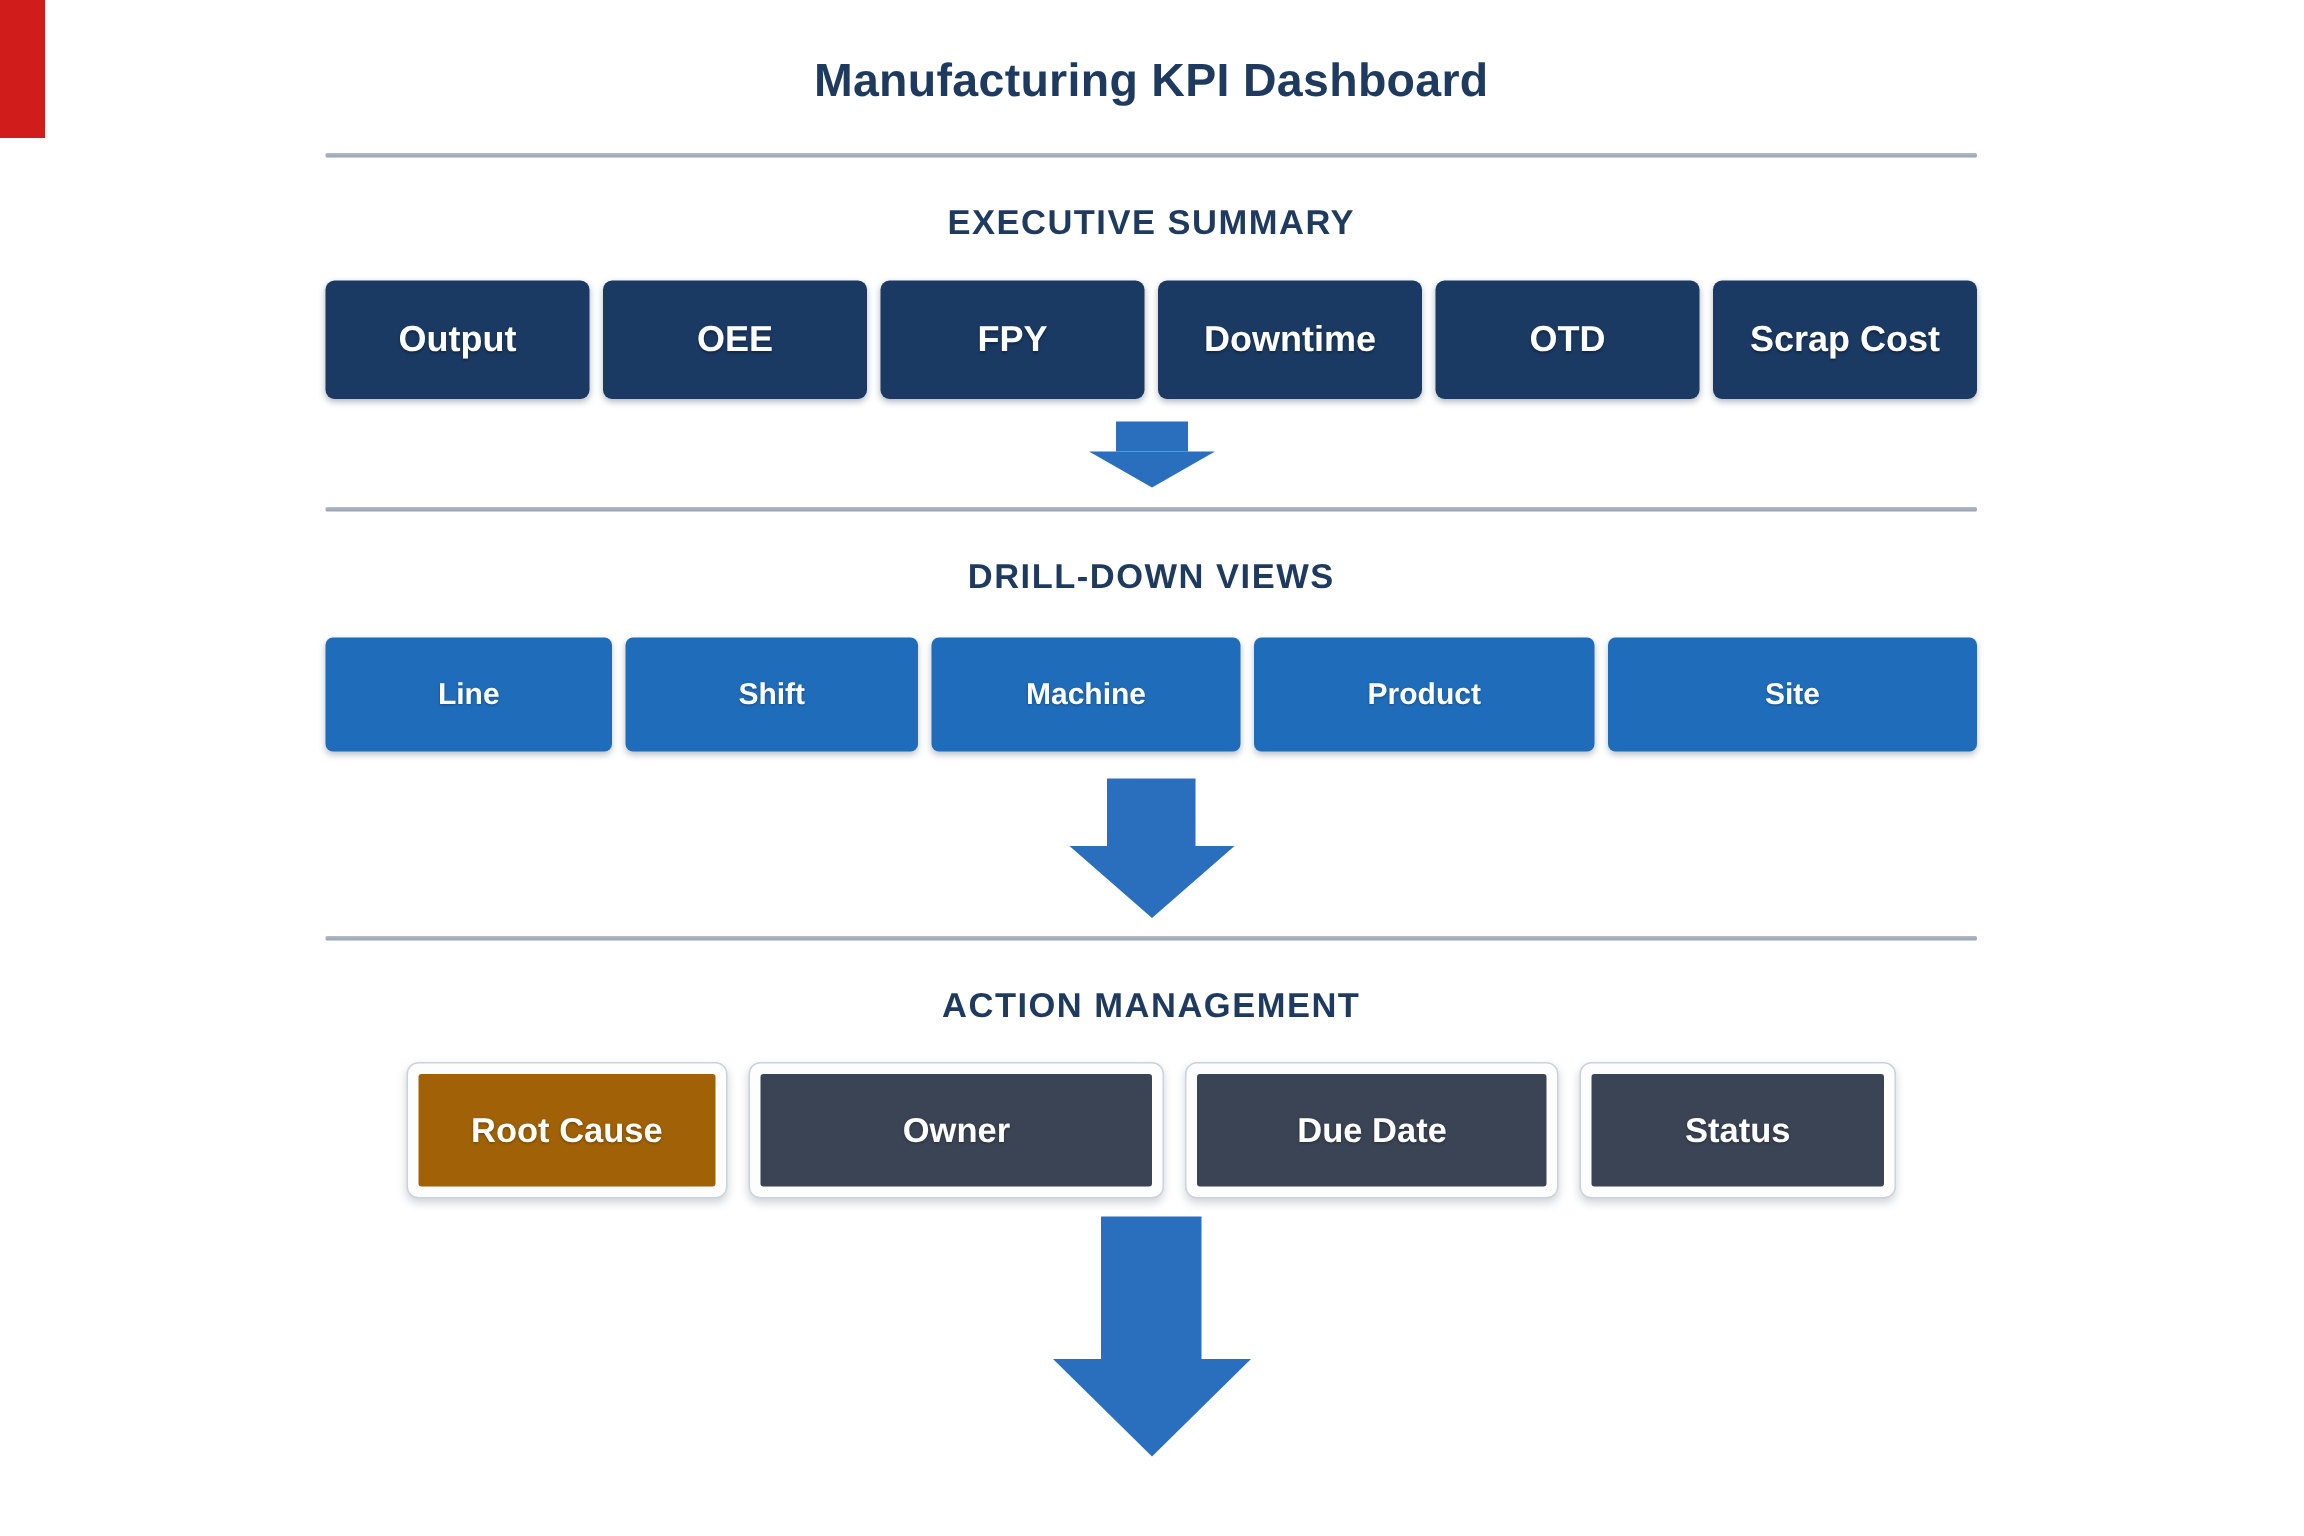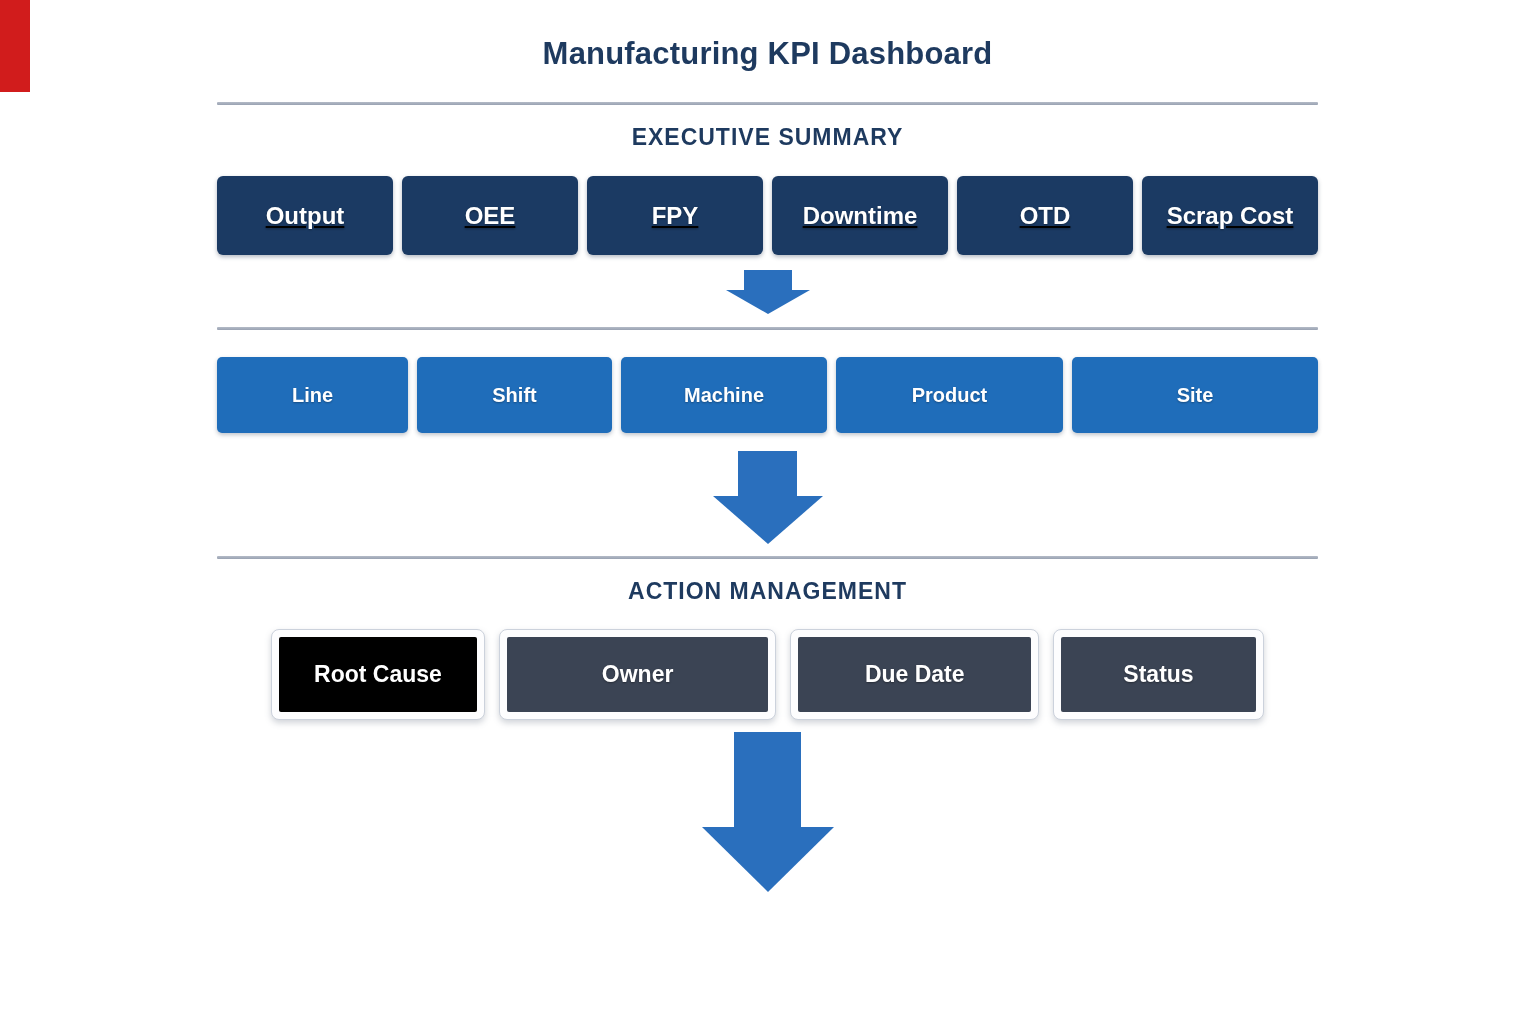--- a/index.html
+++ b/index.html
@@ -31,30 +31,30 @@
   }
   .divider {
     margin-top:30px;
     height:3px;
     background:linear-gradient(#b4bbc7,#99a2b2);
     border-radius:1px;
   }
   .divider.d2 { margin-top:13px; }
   .divider.d3 { margin-top:12px; }
   .section-heading {
-    margin-top:19px;
+    margin-top:30px;
     text-align:center;
     font-size:23px;
     font-weight:700;
     letter-spacing:1px;
     color:#1e3a5f;
   }
   
   .row { display:flex; gap:9px; }
-  .row-exec { margin-top:25px;text-decoration:underline; }
+  .row-exec { margin-top:25px; }
   .row-exec .tile {
     flex:1;
     height:79px;
     background:#1b3a63;
     border-radius:6px;
     display:flex; align-items:center; justify-content:center;
     color:#ffffff; font-size:24px; font-weight:700;
     text-shadow:0 1px 2px rgba(0,0,0,0.35);
     box-shadow:0 2px 4px rgba(40,55,80,0.35);
   }
@@ -92,21 +92,21 @@
   .card:nth-child(3){ width:257px; }
   .card:nth-child(4){ width:218px; }
   .card .inner {
     width:100%; height:100%;
     background:#3b4454;
     border-radius:2px;
     display:flex; align-items:center; justify-content:center;
     color:#ffffff; font-size:23px; font-weight:700;
     text-shadow:0 1px 2px rgba(0,0,0,0.35);
   }
-  .card .inner.highlight { background:#000000; }
+  .card .inner.highlight { background:#a16207; }
   
   .arrow { display:flex; flex-direction:column; align-items:center; }
   .arrow .shaft { background:#2a6fbd; }
   .arrow .head {
     width:0; height:0;
     border-left-style:solid; border-right-style:solid; border-top-style:solid;
     border-left-color:transparent; border-right-color:transparent;
     border-top-color:#2a6fbd;
   }
   .arrow-1 { margin-top:15px; }
@@ -143,20 +143,21 @@
       <div class="tile">Scrap Cost</div>
     </div>
 
     <div class="arrow arrow-1">
       <div class="shaft"></div>
       <div class="head"></div>
     </div>
 
     <div class="divider d2"></div>
 
+    <div class="section-heading">DRILL-DOWN VIEWS</div>
 
     <div class="row row-drill">
       <div class="tile">Line</div>
       <div class="tile">Shift</div>
       <div class="tile">Machine</div>
       <div class="tile">Product</div>
       <div class="tile">Site</div>
     </div>
 
     <div class="arrow arrow-2">

